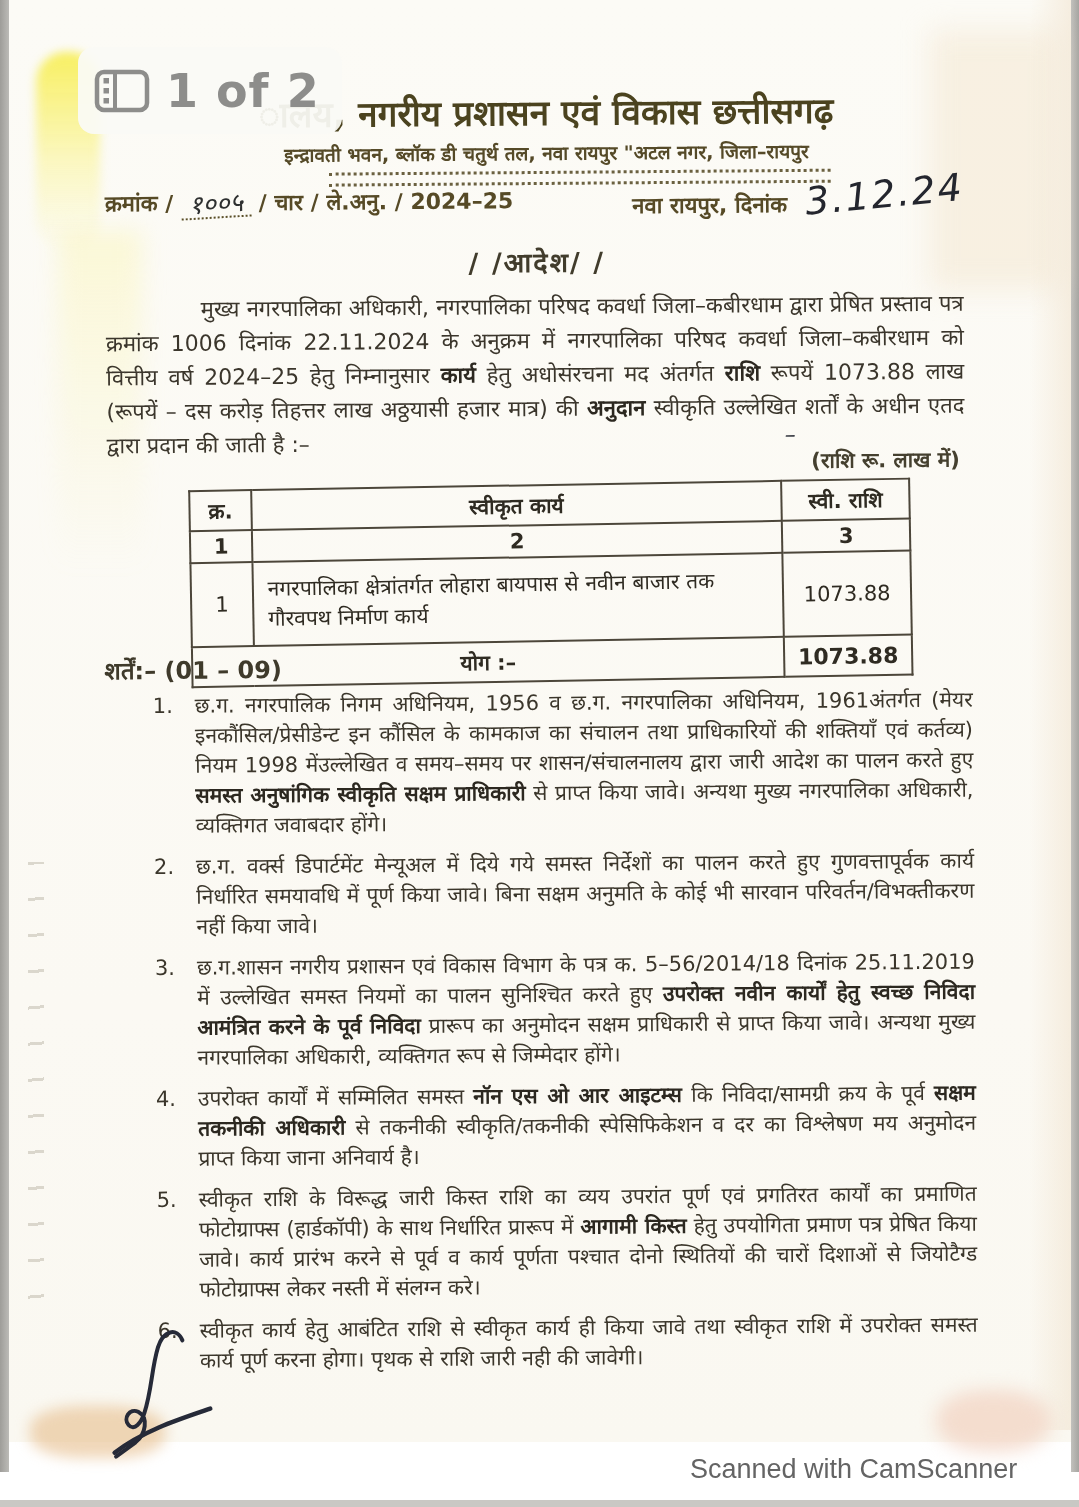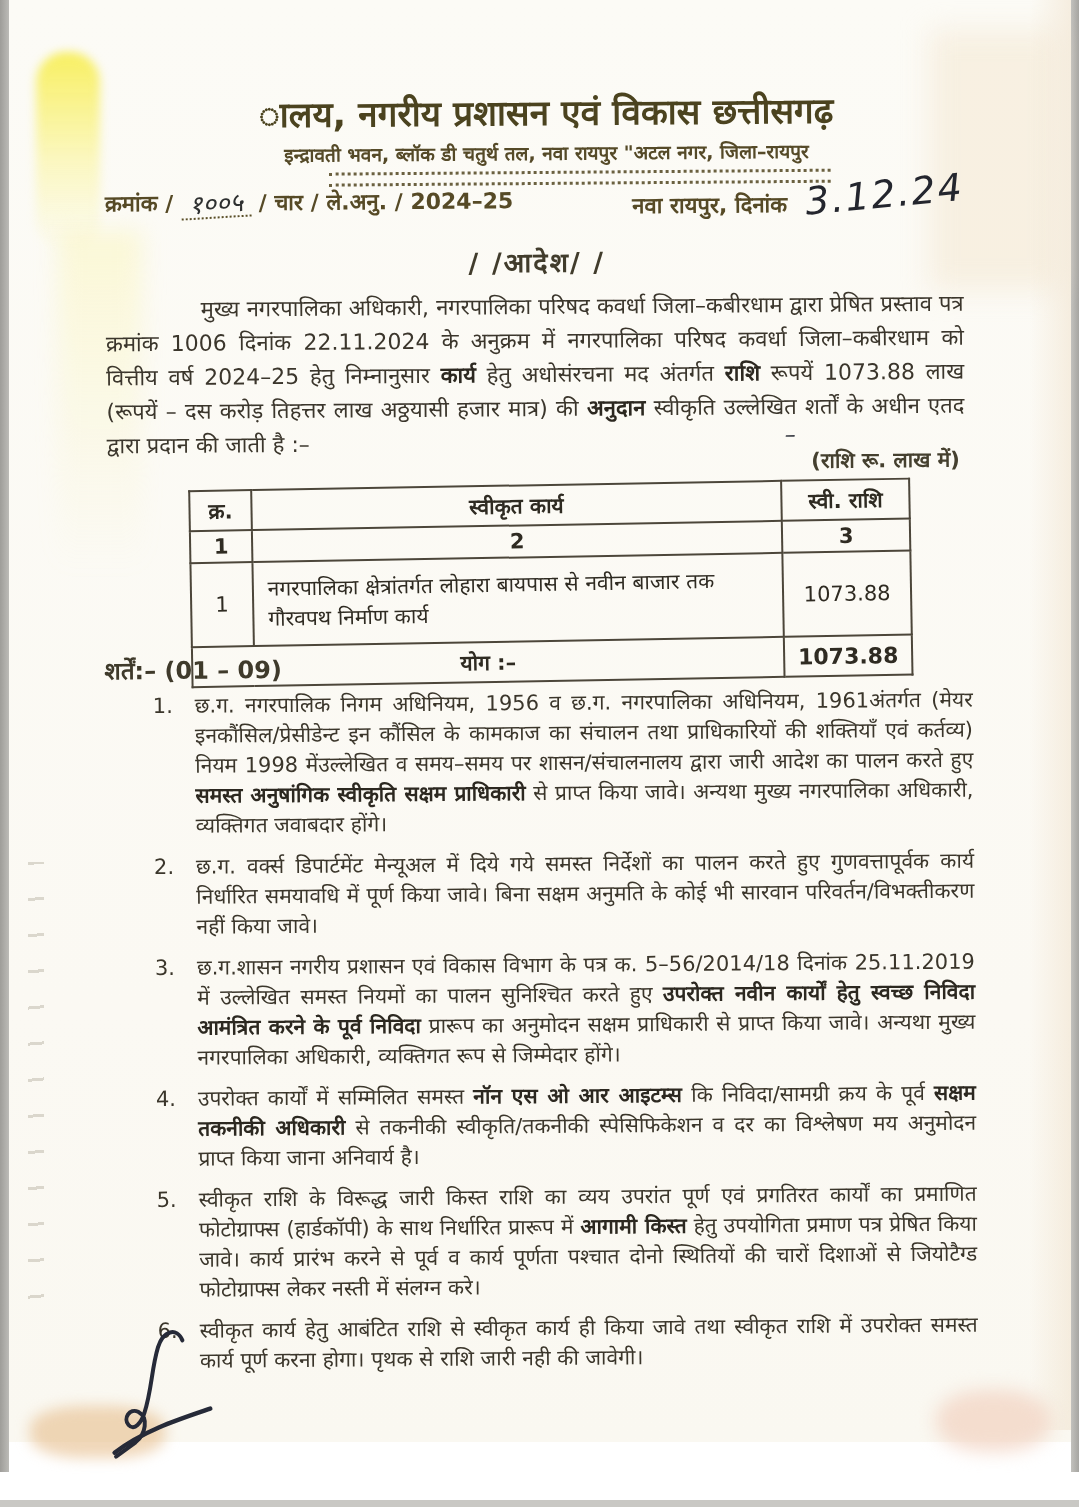--- a/index.html
+++ b/index.html
@@ -167,16 +167,27 @@
         </div>
       </div>
 
     <svg class="abs sig" width="140" height="140" viewBox="0 0 140 140">
       <path d="M96 20 C92 6 78 8 71 24 C62 45 60 66 50 88 C46 97 38 105 33 98 C28 91 36 81 44 86 C54 93 49 109 38 116 C31 120 24 124 17 128" fill="none" stroke="#262a38" stroke-width="4" stroke-linecap="round"></path>
       <path d="M16 124 C48 105 84 98 116 91" fill="none" stroke="#262a38" stroke-width="4.5" stroke-linecap="round"></path>
     </svg>
 
   </div>
 
+  <div class="badge">
+    <svg width="56" height="44" viewBox="0 0 56 44">
+      <rect x="3" y="3" width="50" height="38" rx="7" fill="none" stroke="#8d8d8b" stroke-width="4.5"></rect>
+      <line x1="21" y1="4" x2="21" y2="40" stroke="#8d8d8b" stroke-width="4"></line>
+      <rect x="9.5" y="9" width="5.5" height="5.5" fill="#8d8d8b"></rect>
+      <rect x="9.5" y="19" width="5.5" height="5.5" fill="#8d8d8b"></rect>
+      <rect x="9.5" y="29" width="5.5" height="5.5" fill="#8d8d8b"></rect>
+    </svg>
+    <span class="badge-text">1 of 2</span>
+  </div>
 
+  <div class="cs-text">Scanned with CamScanner</div>
 
   <div class="edge-bottom"></div>
 </div>
 
 </body></html>

